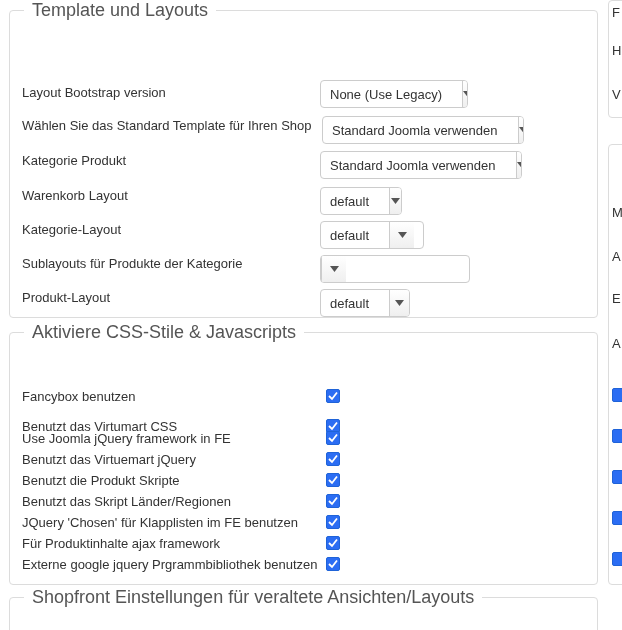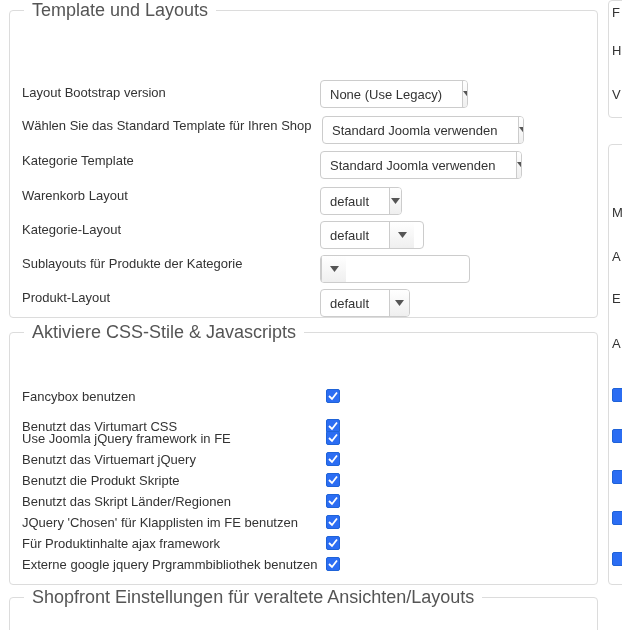--- a/index.html
+++ b/index.html
@@ -197,21 +197,21 @@
         <div class="value">Standard Joomla verwenden</div>
         <div class="caret">
           <svg width="9" height="6" viewBox="0 0 9 6">
               <path d="M0 0 L4.5 6 L9 0 Z" fill="#555"></path>
             </svg>
         </div>
       </div>
     </div>
 
     <div class="row" style="top:135px">
-      <div class="label">Kategorie Template</div>
+      <div class="label">Kategorie Produkt</div>
       <div class="select" style="left:310px; top:5px; width:202px;">
         <div class="value">Standard Joomla verwenden</div>
         <div class="caret">
           <svg width="9" height="6" viewBox="0 0 9 6">
               <path d="M0 0 L4.5 6 L9 0 Z" fill="#555"></path>
             </svg>
         </div>
       </div>
     </div>
 

